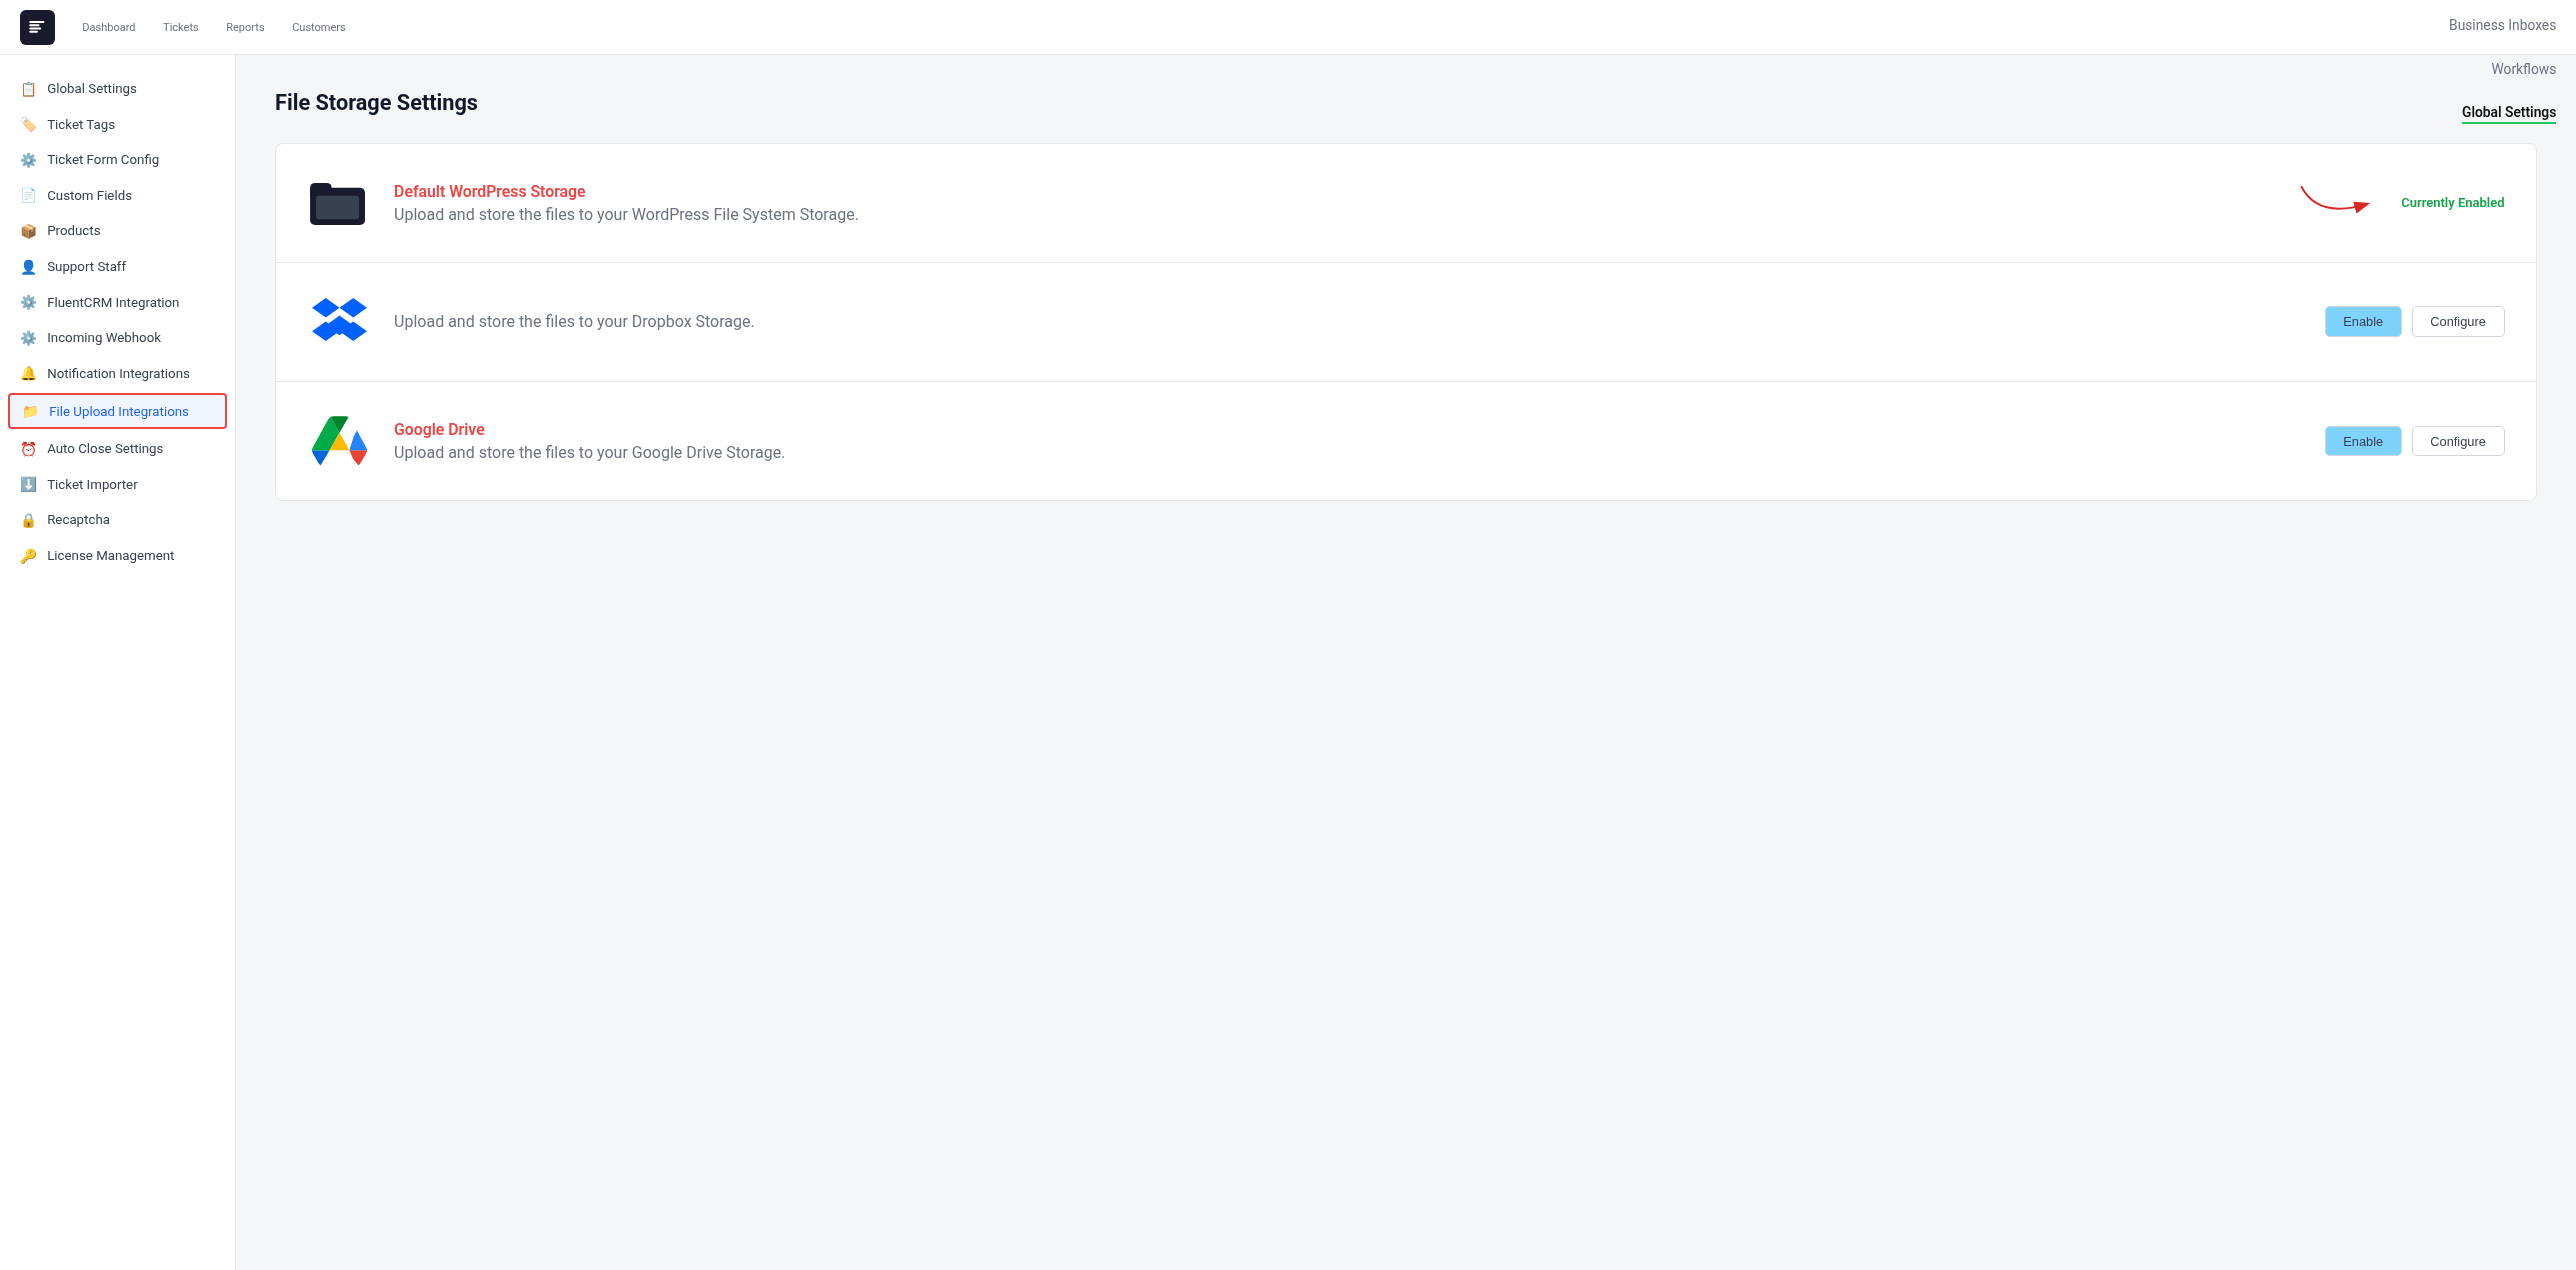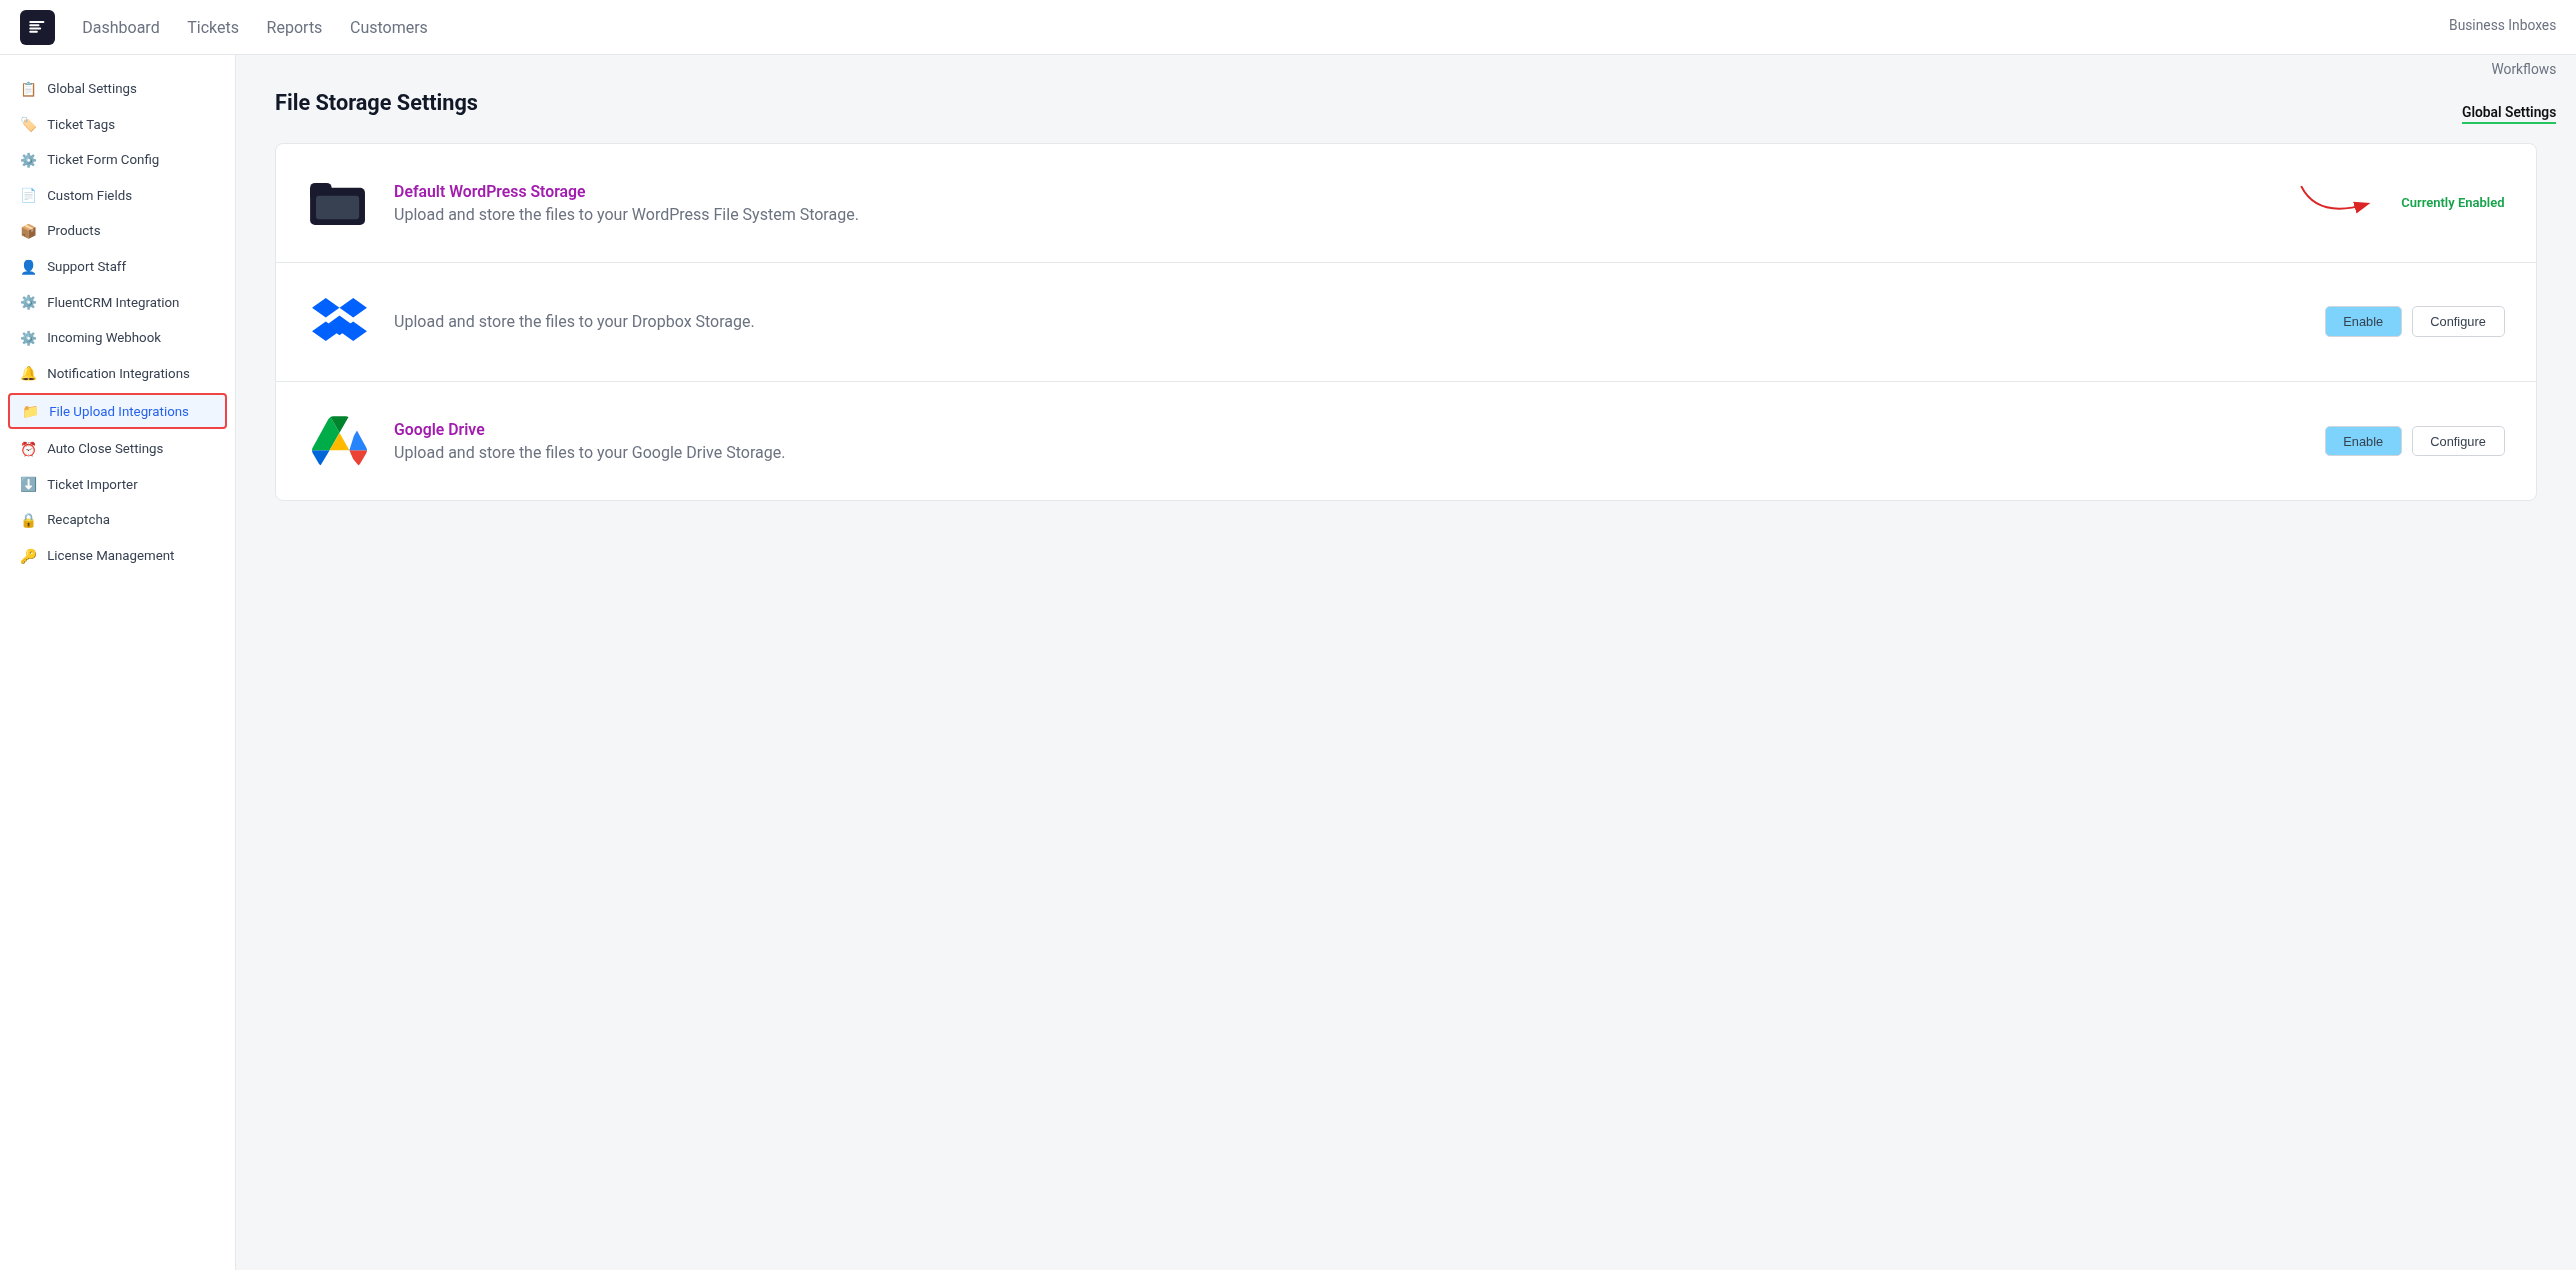--- a/index.html
+++ b/index.html
@@ -10,21 +10,21 @@
       display: flex; align-items: center; background: #fff; border-bottom: 1px solid #e5e7eb;
       height: 55px; padding: 0 19.7px; position: relative; z-index: 10;
     }
     .top-nav .logo {
       width: 35px; height: 35px; background: #1a1a2e; border-radius: 5.9px;
       display: flex; align-items: center; justify-content: center; margin-right: 27.6px; flex-shrink: 0;
     }
     .top-nav .logo svg { width: 19.7px; height: 19.7px; fill: #fff; }
     .nav-links-left { display: flex; gap: 27.6px; }
     .nav-links-left a {
-      text-decoration: none; color: #6b7280; font-size: 16px; cursor: pointer;
+      text-decoration: none; color: #6b7280; font-size: 11px; cursor: pointer;
     }
     .nav-links-right {
       display: flex; gap: 27.6px; margin-left: auto; align-items: flex-end; flex-direction: column;
     }
     .nav-links-right a {
       text-decoration: none; color: #6b7280; font-size: 13.8px; cursor: pointer;
     }
     .nav-links-right a.active {
       color: #111; font-weight: 600; border-bottom: 2px solid #22c55e; padding-bottom: 2px;
     }
@@ -57,21 +57,21 @@
 
     
     .storage-cards { background: #fff; border: 1px solid #e5e7eb; border-radius: 7.9px; overflow: hidden; }
     .storage-card {
       display: flex; align-items: center; padding: 27.6px 31.5px;
       border-bottom: 1px solid #e5e7eb;
     }
     .storage-card:last-child { border-bottom: none; }
     .storage-icon { width: 63px; height: 63px; flex-shrink: 0; margin-right: 23.6px; display: flex; align-items: center; justify-content: center; }
     .storage-info { flex: 1; }
-    .storage-name { font-size: 15.8px; font-weight: 600; color: #a21caf; margin-bottom: 3.9px; }
+    .storage-name { font-size: 15.8px; font-weight: 600; color: #ef4444; margin-bottom: 3.9px; }
     .storage-desc { font-size: 16px; color: #6b7280; }
     .storage-action { display: flex; gap: 9.8px; align-items: center; margin-left: auto; }
 
     
     .currently-enabled-wrapper {
       display: flex; align-items: center; gap: 0; margin-left: auto; position: relative;
     }
     .arrow-svg { width: 118px; height: 49px; }
     .currently-enabled-text { color: #16a34a; font-weight: 600; font-size: 13px; white-space: nowrap; }
 

